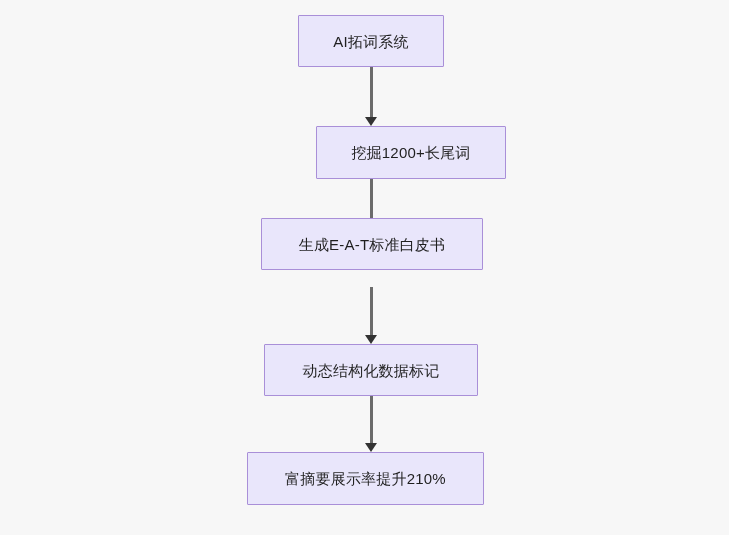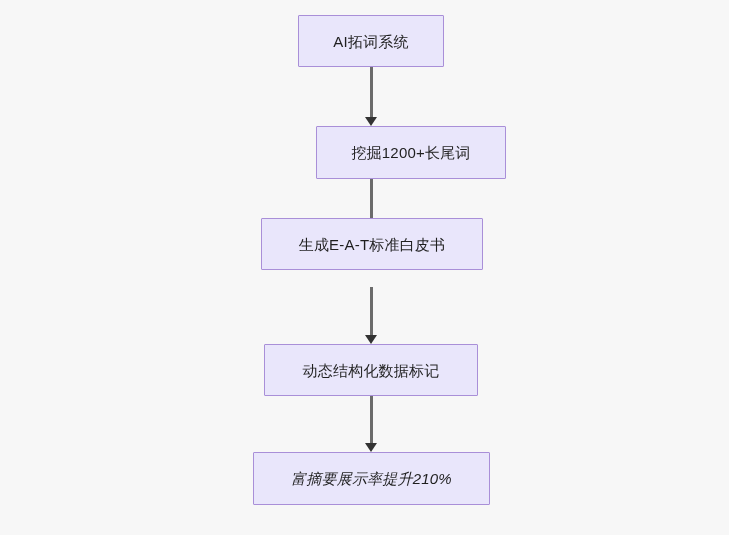--- a/index.html
+++ b/index.html
@@ -38,21 +38,21 @@
 
   .node-label {
     display: block;
   }
 
   
   #node-1 { left: 298px; top: 15px;  width: 146px; height: 52px; }
   #node-2 { left: 276px; top: 126px; width: 190px; height: 53px; margin-left: 40px; }
   #node-3 { left: 261px; top: 218px; width: 222px; height: 52px; }
   #node-4 { left: 264px; top: 344px; width: 214px; height: 52px; }
-  #node-5 { left: 253px; top: 452px; width: 237px; height: 53px; font-style: italic; }
+  #node-5 { left: 247px; top: 452px; width: 237px; height: 53px; }
 
   
   .connector {
     position: absolute;
     left: 371px;
   }
   .connector .line {
     position: absolute;
     left: -1.5px;
     top: 0;

